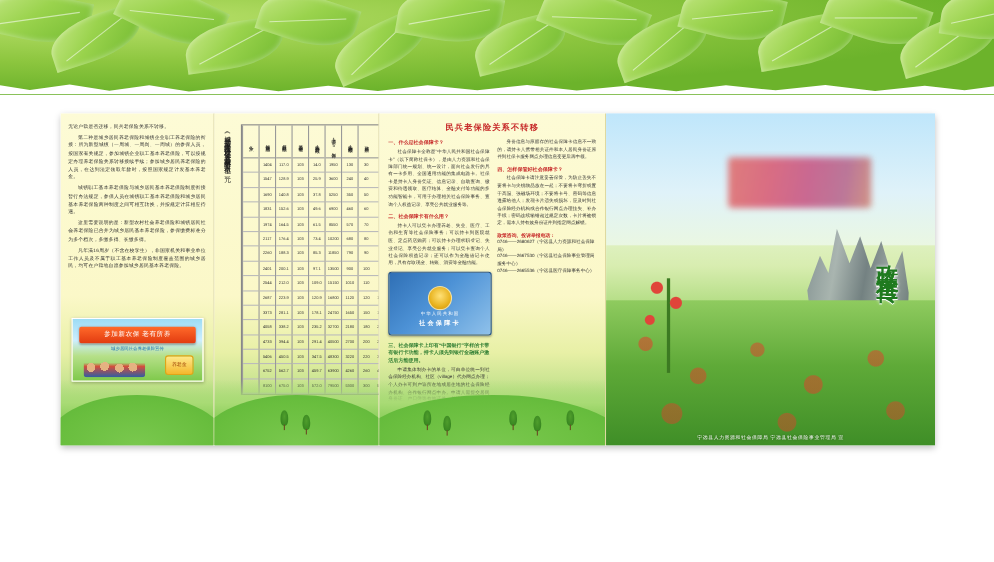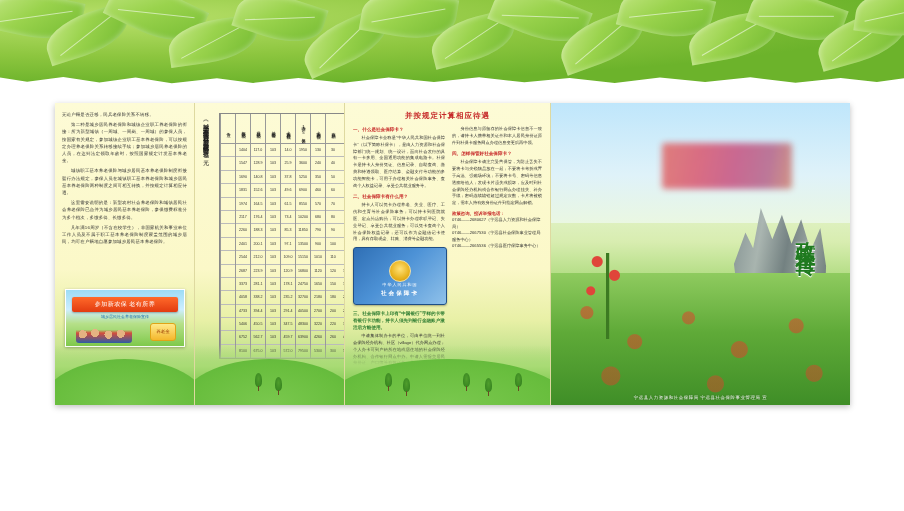--- a/index.html
+++ b/index.html
@@ -611,21 +611,21 @@
         </div>
       </div>
 
       <div class="grass"></div>
       <div class="grass-hill"></div>
       <div class="tree" style="left:60px;"></div>
       <div class="tree" style="left:80px; bottom:14px;"></div>
     </div>
 
     <div class="panel panel3">
-      <div class="p3-title">并按规定计算相应待遇</div>
+      <div class="p3-title">民兵老保险关系不转移</div>
 
       <div class="p3-cols">
 
         <div class="p3-col">
           <p class="q-head">一、什么是社会保障卡？</p>
           <p class="q-body">社会保障卡全称是“中华人民共和国社会保障卡”（以下简称社保卡），是由人力资源和社会保障部门统一规划、统一设计，面向社会发行的具有一卡多用、全国通用功能的集成电路卡。社保卡是持卡人身份凭证、信息记录、自助查询、缴费和待遇领取、医疗结算、金融支付等功能的多功能智能卡，可用于办理相关社会保险事务、查询个人权益记录、享受公共就业服务等。</p>
 
           <p class="q-head">二、社会保障卡有什么用？</p>
           <p class="q-body">持卡人可以凭卡办理养老、失业、医疗、工伤和生育等社会保险事务；可以持卡到医院就医、定点药店购药；可以持卡办理求职登记、失业登记、享受公共就业服务；可以凭卡查询个人社会保险权益记录；还可以作为金融借记卡使用，具有存取现金、转账、消费等金融功能。</p>
 

